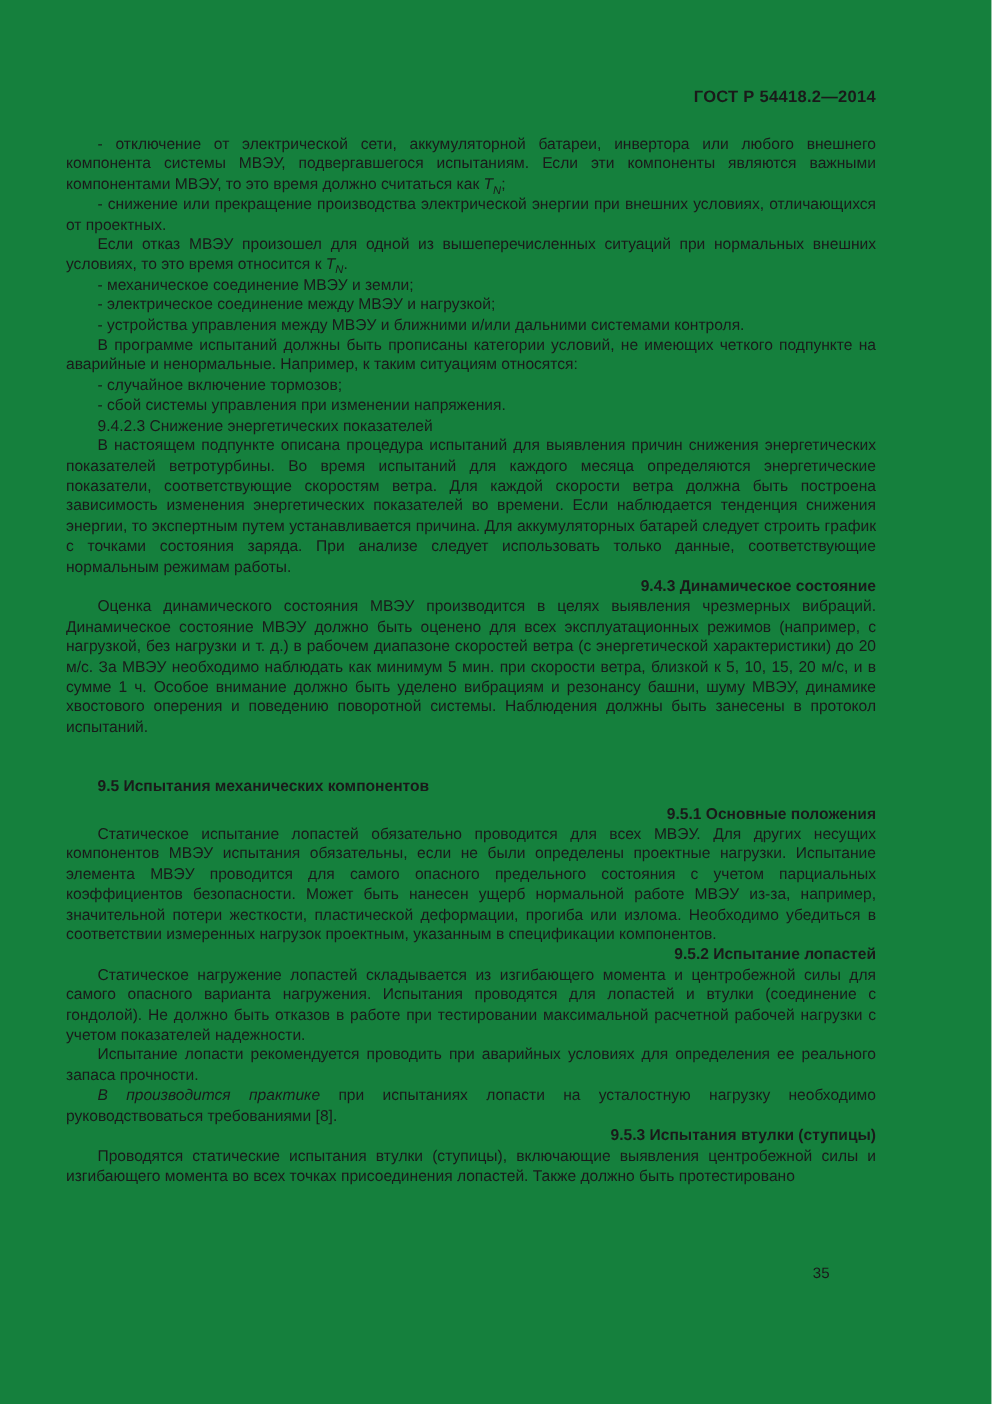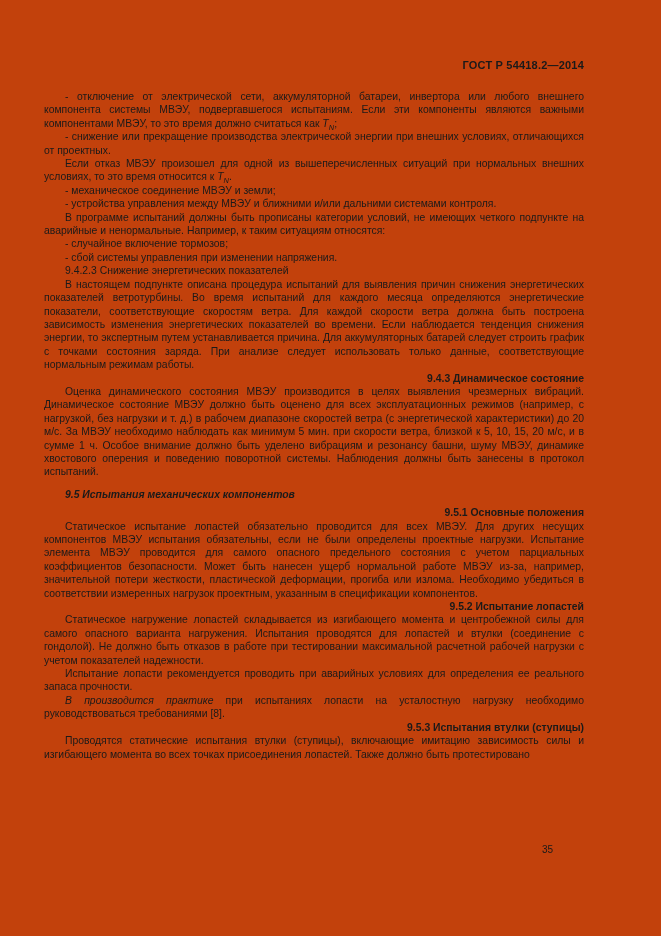--- a/index.html
+++ b/index.html
@@ -4,21 +4,21 @@
 <style>
   html, body {
     margin: 0;
     padding: 0;
     background: #ffffff;
   }
   .page {
     position: relative;
     width: 661px;
     height: 936px;
-    background: #c2410c;
+    background: #15803d;
     font-family: "Liberation Sans", sans-serif;
     color: #1a1a1a;
     overflow: hidden;
   }
   .page-header {
     position: absolute;
     top: 59px;
     left: 44px;
     width: 540px;
     text-align: right;
@@ -44,23 +44,22 @@
   .para.heading {
     font-weight: bold;
     text-align: right;
   }
   .para.plainhead {
     text-align: left;
   }
   .para.section {
     font-weight: bold;
     text-align: left;
-    margin-top: 9px;
+    margin-top: 26px;
     margin-bottom: 5px;
-    font-style: italic;
   }
   .para i {
     font-style: italic;
   }
   .para sub {
     font-size: 0.72em;
     font-style: italic;
     line-height: 0;
   }
   .page-number {
@@ -78,33 +77,34 @@
 <div class="page">
   <div class="page-header">
     <span>ГОСТ Р 54418.2—2014</span>
   </div>
 
   <div class="content" id="content">
       <p class="para body"><span>- отключение от электрической сети, аккумуляторной батареи, инвертора или любого внешнего компонента системы МВЭУ, подвергавшегося испытаниям. Если эти компоненты являются важными компонентами МВЭУ, то это время должно считаться как </span><i>T</i><sub>N</sub><span>;</span></p>
       <p class="para body"><span>- снижение или прекращение производства электрической энергии при внешних условиях, отличающихся от проектных.</span></p>
       <p class="para body"><span>Если отказ МВЭУ произошел для одной из вышеперечисленных ситуаций при нормальных внешних условиях, то это время относится к </span><i>T</i><sub>N</sub><span>.</span></p>
       <p class="para body"><span>- механическое соединение МВЭУ и земли;</span></p>
+      <p class="para body"><span>- электрическое соединение между МВЭУ и нагрузкой;</span></p>
       <p class="para body"><span>- устройства управления между МВЭУ и ближними и/или дальними системами контроля.</span></p>
       <p class="para body"><span>В программе испытаний должны быть прописаны категории условий, не имеющих четкого подпункте на аварийные и ненормальные. Например, к таким ситуациям относятся:</span></p>
       <p class="para body"><span>- случайное включение тормозов;</span></p>
       <p class="para body"><span>- сбой системы управления при изменении напряжения.</span></p>
       <p class="para plainhead"><span>9.4.2.3 Снижение энергетических показателей</span></p>
       <p class="para body"><span>В настоящем подпункте описана процедура испытаний для выявления причин снижения энергетических показателей ветротурбины. Во время испытаний для каждого месяца определяются энергетические показатели, соответствующие скоростям ветра. Для каждой скорости ветра должна быть построена зависимость изменения энергетических показателей во времени. Если наблюдается тенденция снижения энергии, то экспертным путем устанавливается причина. Для аккумуляторных батарей следует строить график с точками состояния заряда. При анализе следует использовать только данные, соответствующие нормальным режимам работы.</span></p>
       <p class="para heading"><span>9.4.3 Динамическое состояние</span></p>
       <p class="para body"><span>Оценка динамического состояния МВЭУ производится в целях выявления чрезмерных вибраций. Динамическое состояние МВЭУ должно быть оценено для всех эксплуатационных режимов (например, с нагрузкой, без нагрузки и т. д.) в рабочем диапазоне скоростей ветра (с энергетической характеристики) до 20 м/с. За МВЭУ необходимо наблюдать как минимум 5 мин. при скорости ветра, близкой к 5, 10, 15, 20 м/с, и в сумме 1 ч. Особое внимание должно быть уделено вибрациям и резонансу башни, шуму МВЭУ, динамике хвостового оперения и поведению поворотной системы. Наблюдения должны быть занесены в протокол испытаний.</span></p>
       <p class="para section"><span>9.5 Испытания механических компонентов</span></p>
       <p class="para heading"><span>9.5.1 Основные положения</span></p>
       <p class="para body"><span>Статическое испытание лопастей обязательно проводится для всех МВЭУ. Для других несущих компонентов МВЭУ испытания обязательны, если не были определены проектные нагрузки. Испытание элемента МВЭУ проводится для самого опасного предельного состояния с учетом парциальных коэффициентов безопасности. Может быть нанесен ущерб нормальной работе МВЭУ из-за, например, значительной потери жесткости, пластической деформации, прогиба или излома. Необходимо убедиться в соответствии измеренных нагрузок проектным, указанным в спецификации компонентов.</span></p>
       <p class="para heading"><span>9.5.2 Испытание лопастей</span></p>
       <p class="para body"><span>Статическое нагружение лопастей складывается из изгибающего момента и центробежной силы для самого опасного варианта нагружения. Испытания проводятся для лопастей и втулки (соединение с гондолой). Не должно быть отказов в работе при тестировании максимальной расчетной рабочей нагрузки с учетом показателей надежности.</span></p>
       <p class="para body"><span>Испытание лопасти рекомендуется проводить при аварийных условиях для определения ее реального запаса прочности.</span></p>
       <p class="para body"><i>В производится практике</i><span> при испытаниях лопасти на усталостную нагрузку необходимо руководствоваться требованиями [8].</span></p>
       <p class="para heading"><span>9.5.3 Испытания втулки (ступицы)</span></p>
-      <p class="para body"><span>Проводятся статические испытания втулки (ступицы), включающие имитацию зависимость силы и изгибающего момента во всех точках присоединения лопастей. Также должно быть протестировано</span></p>
+      <p class="para body"><span>Проводятся статические испытания втулки (ступицы), включающие выявления центробежной силы и изгибающего момента во всех точках присоединения лопастей. Также должно быть протестировано</span></p>
     </div>
 
   <div class="page-number">35</div>
 </div>
 
 </body></html>

